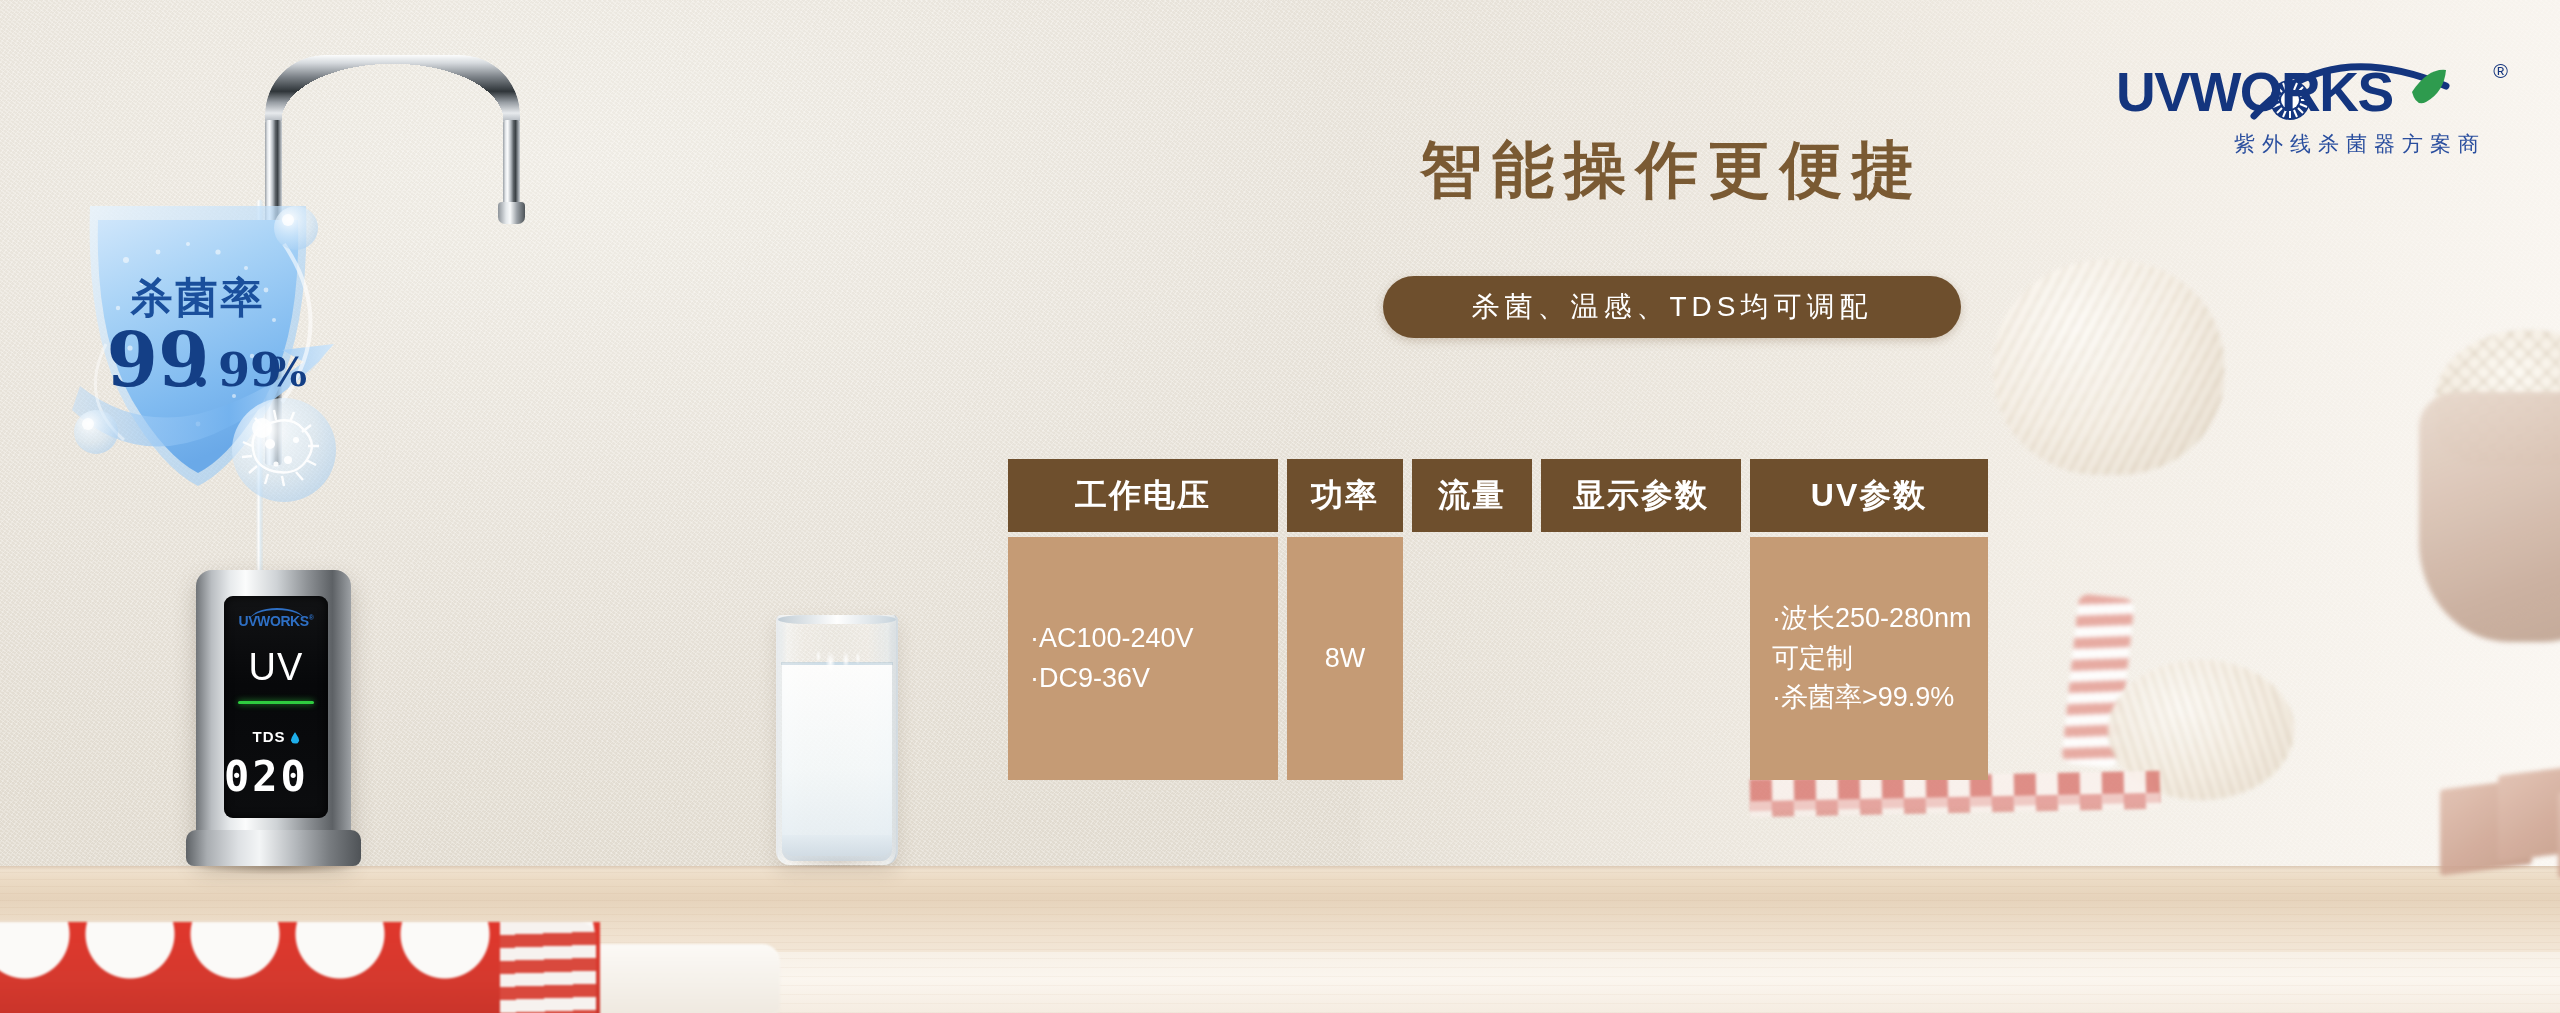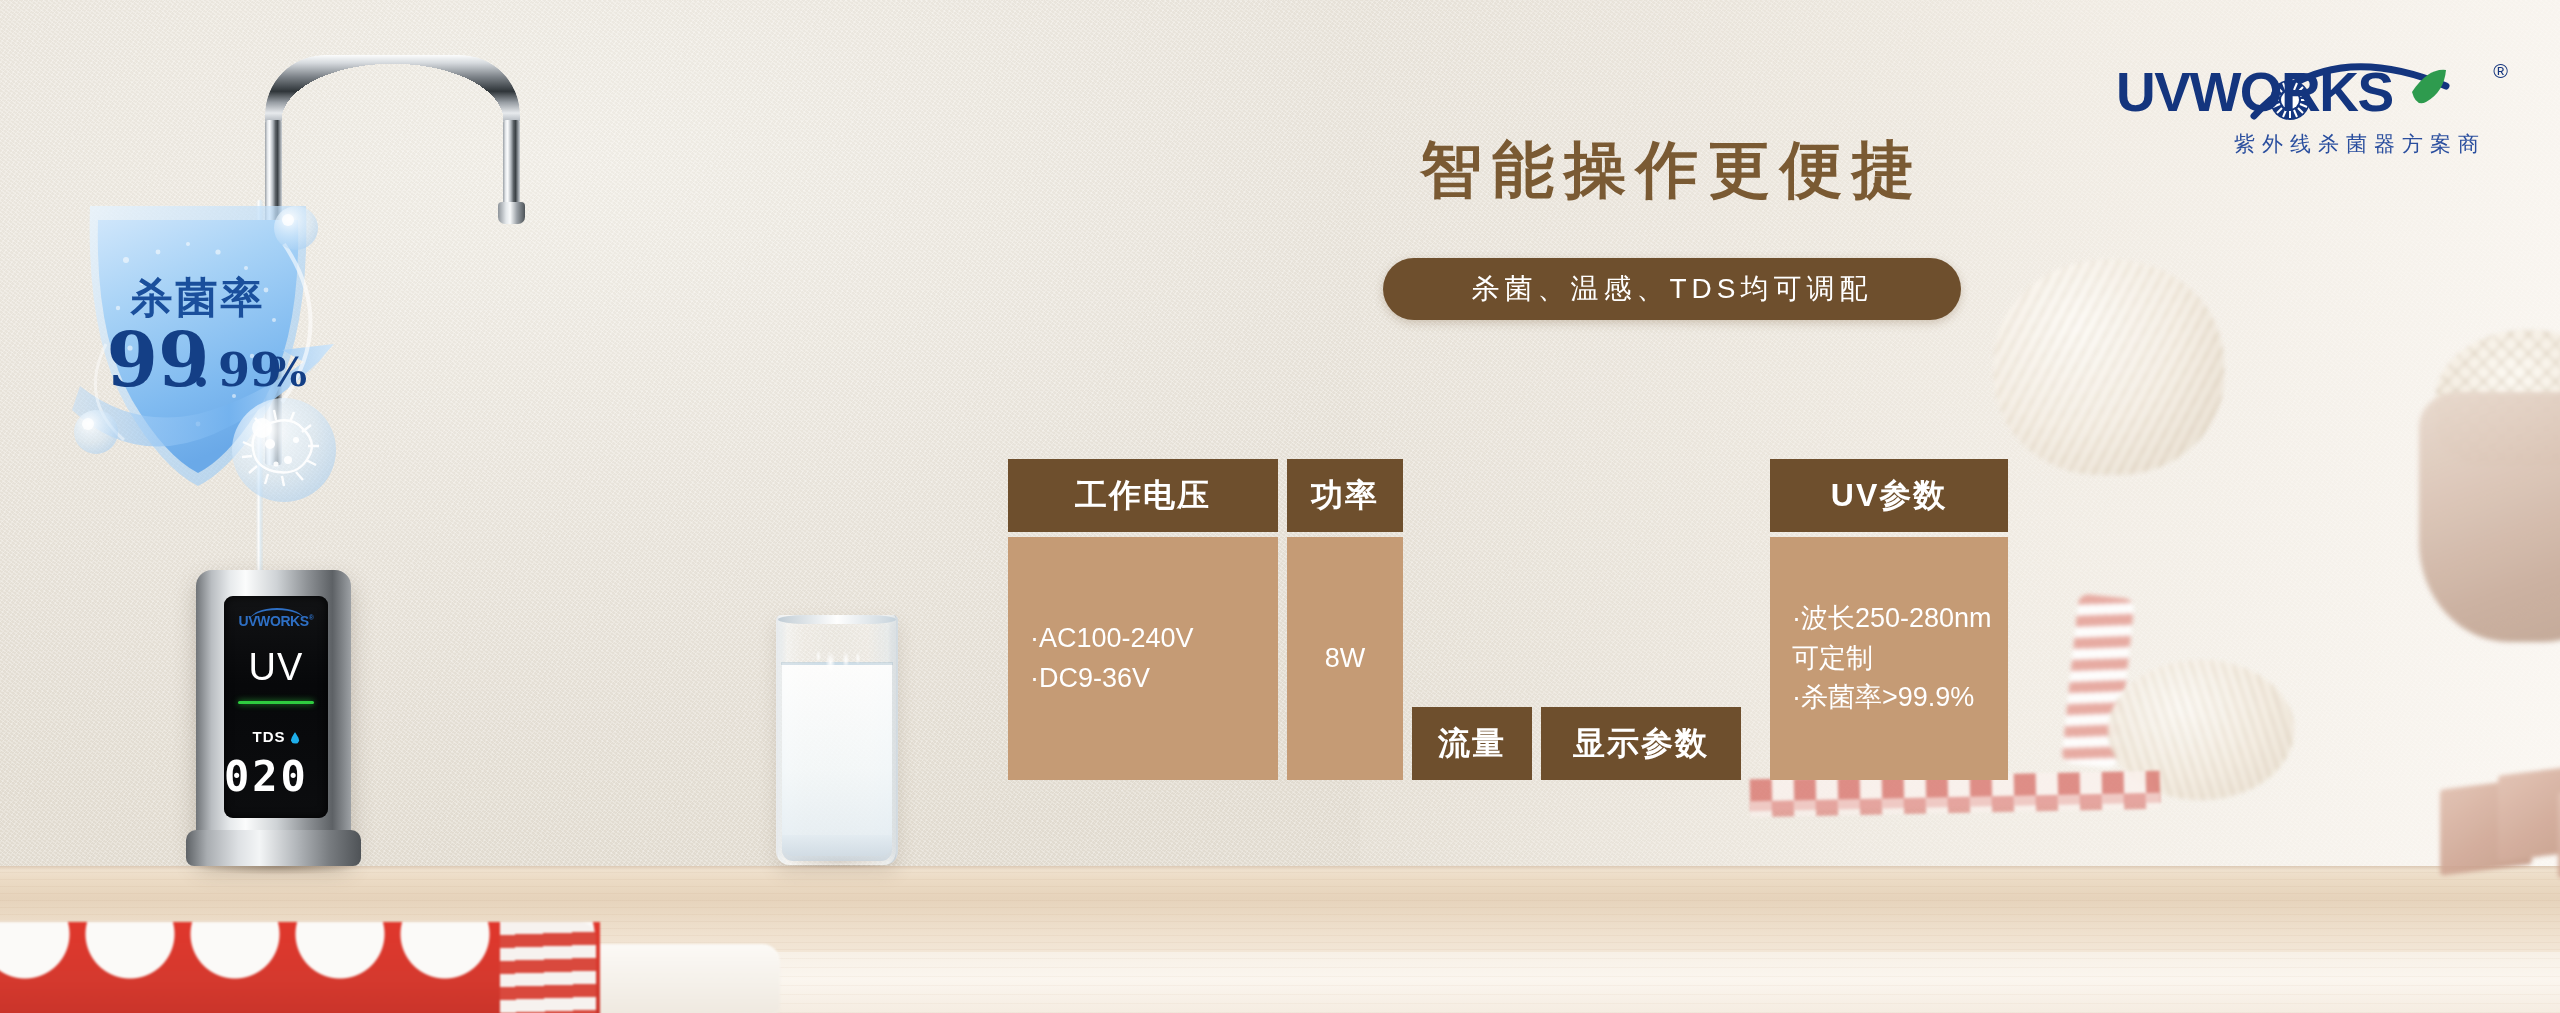--- a/index.html
+++ b/index.html
@@ -319,37 +319,37 @@
     position:absolute; left:1362px; top:128px; width:620px;
     color:#7a5a33;
     font-size:62px;
     font-weight:bold;
     letter-spacing:10px;
     font-family:"DejaVu Serif","Liberation Serif",serif;
     text-align:center;
     white-space:nowrap;
   }
   .pill{
-    position:absolute; left:1383px; top:258px;
+    position:absolute; left:1383px; top:276px;
     width:578px; height:62px;
     background:#6e4f2d;
     border-radius:34px;
     display:flex; align-items:center; justify-content:center;
     box-shadow:0 3px 10px rgba(110,79,45,.25);
   }
   .pill-text{
     color:#ffffff; font-size:28px; letter-spacing:5px;
     font-family:"Liberation Sans","DejaVu Sans",sans-serif;
     white-space:nowrap;
   }
 
   
   .spec-table{
     position:absolute; left:1008px; top:459px;
-    display:flex; gap:9px; align-items:flex-end;
+    display:flex; gap:9px; align-items:flex-start;
   }
   .spec-col{ display:flex; flex-direction:column; gap:5px; }
   .spec-head{
     background:#6e4f2d;
     color:#ffffff;
     height:73px;
     display:flex; align-items:center; justify-content:center;
     font-size:32px; font-weight:bold; letter-spacing:2px;
     font-family:"Liberation Sans","DejaVu Sans",sans-serif;
     white-space:nowrap;
@@ -364,21 +364,21 @@
     padding:0 16px;
   }
   .spec-body.center{ align-items:center; text-align:center; }
   .spec-body.left{ align-items:flex-start; text-align:left; padding-left:22px; }
   .spec-body .ln{ white-space:nowrap; }
 
   .c0{ width:270px; }
   .c1{ width:116px; }
   .c2{ width:120px; }
   .c3{ width:200px; }
-  .c4{ width:238px;margin-left:20px; }
+  .c4{ width:238px; }
 </style>
 </head>
 <body>
 
 <div id="scene">
 
   <div class="wall">
     <div class="wall-noise"></div>
     <div class="wall-warm"></div>
   </div>

